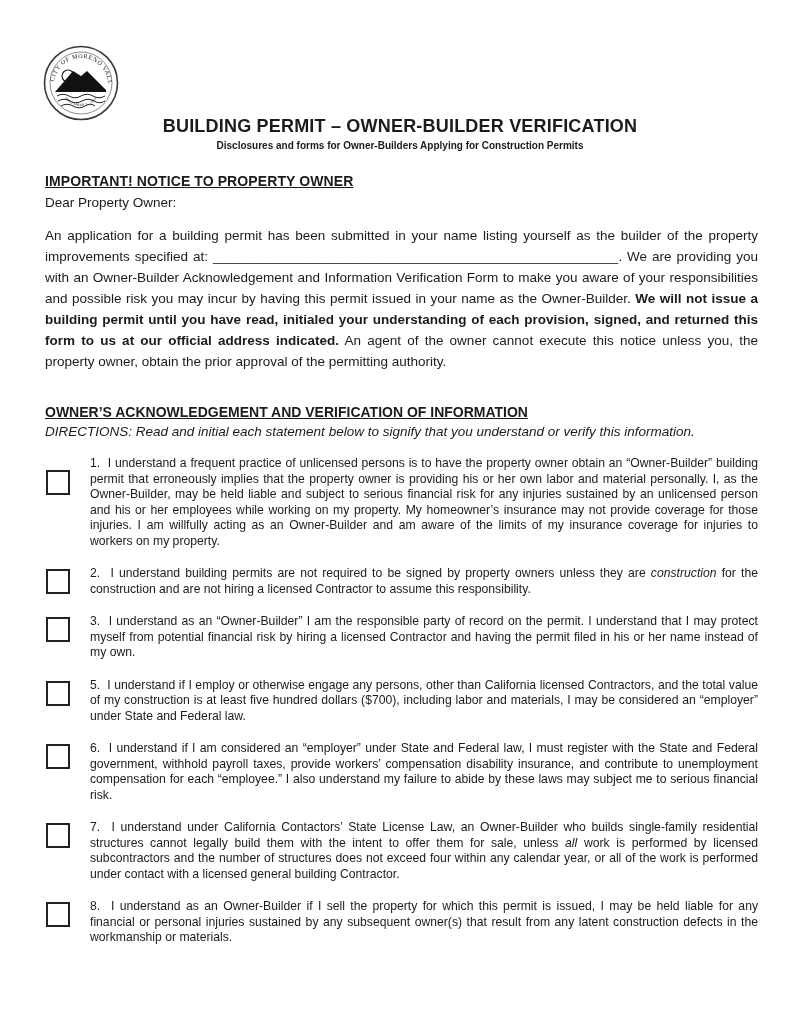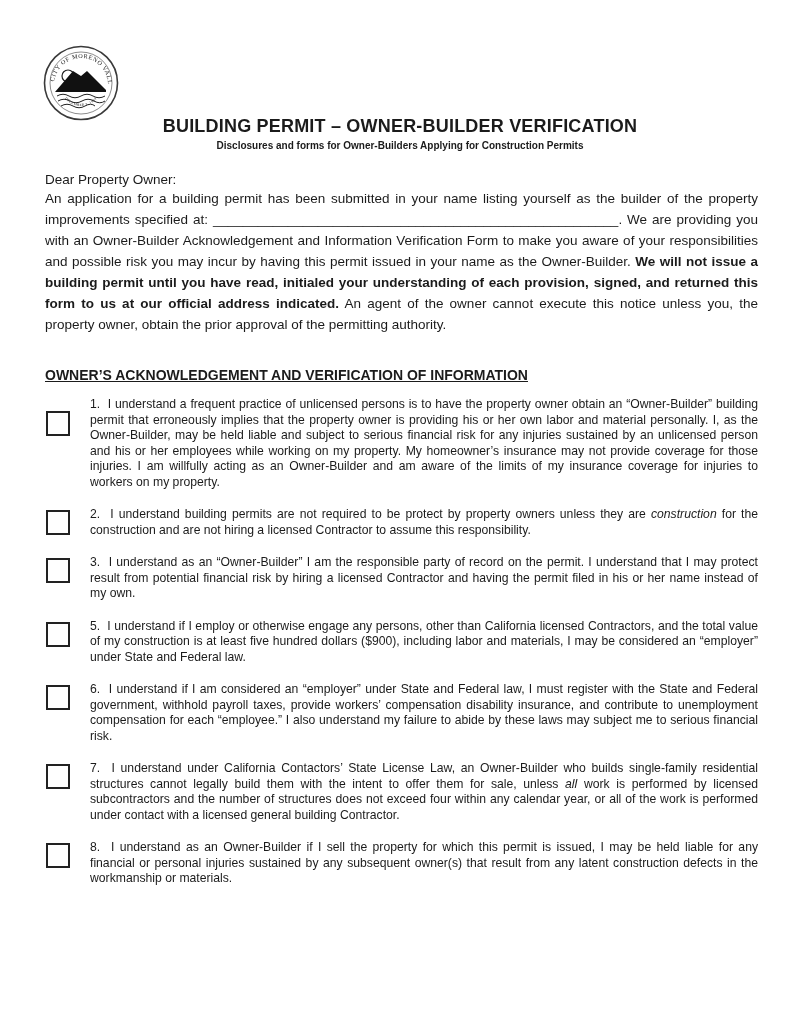--- a/index.html
+++ b/index.html
@@ -11,22 +11,22 @@
     font-family:"Liberation Sans","DejaVu Sans",sans-serif;
     overflow:hidden;
     margin:0 auto;
   }
   .seal{position:absolute;left:43px;top:45px;width:76px;height:76px;}
   .header{padding-top:116px;text-align:center;}
   .title{font-size:18px;font-weight:bold;letter-spacing:.2px;}
   .subtitle{font-size:10px;font-weight:bold;margin-top:3px;}
   .content{margin:0 42px 0 45px;}
   .notice-heading{margin-top:22px;font-size:14px;font-weight:bold;text-decoration:underline;letter-spacing:.1px;}
-  .salutation{margin-top:21px;font-size:13.5px;}
-  .intro{margin-top:1px;font-size:13.5px;line-height:21px;text-align:justify;}
+  .salutation{margin-top:6px;font-size:13.5px;}
+  .intro{margin-top:15px;font-size:13.5px;line-height:21px;text-align:justify;}
   .b{font-weight:bold;}
   .i{font-style:italic;}
   .blank{white-space:nowrap;}
   .ack-heading{margin-top:32px;font-size:14px;font-weight:bold;text-decoration:underline;}
   .directions{font-size:13.5px;line-height:21px;font-style:italic;margin-top:1px;}
   .list{margin-top:14px;}
   .list-row{display:flex;margin-bottom:17px;}
   .checkbox{
     flex:0 0 auto;
     width:20px;height:21px;
@@ -62,43 +62,45 @@
       <textPath href="#arcBottom" startOffset="22%">DECEMBER 3, 1984</textPath>
     </text>
   </svg>
 
   <div class="header">
     <div class="title">BUILDING PERMIT – OWNER-BUILDER VERIFICATION</div>
     <div class="subtitle">Disclosures and forms for Owner-Builders Applying for Construction Permits</div>
   </div>
 
   <div class="content">
+    <div class="notice-heading">IMPORTANT!  NOTICE TO PROPERTY OWNER</div>
 
     <div class="salutation">Dear Property Owner:</div>
 
     <p class="intro" id="intro"><span>An application for a building permit has been submitted in your name listing yourself as the builder of the property improvements specified at: </span><span class="blank">______________________________________________________</span><span>.  We are providing you with an Owner-Builder Acknowledgement and Information Verification Form to make you aware of your responsibilities and possible risk you may incur by having this permit issued in your name as the Owner-Builder.  </span><span class="b">We will not issue a building permit until you have read, initialed your understanding of each provision, signed, and returned this form to us at our official address indicated.</span><span>  An agent of the owner cannot execute this notice unless you, the property owner, obtain the prior approval of the permitting authority.</span></p>
 
     <div class="ack-heading">OWNER’S ACKNOWLEDGEMENT AND VERIFICATION OF INFORMATION</div>
+    <div class="directions">DIRECTIONS:  Read and initial each statement below to signify that you understand or verify this information.</div>
 
     <div class="list" id="ack-list">
         <div class="list-row">
           <span class="checkbox"></span>
           <p class="item-text"><span>1.&nbsp; </span><span>I understand a frequent practice of unlicensed persons is to have the property owner obtain an “Owner-Builder” building permit that erroneously implies that the property owner is providing his or her own labor and material personally.  I, as the Owner-Builder, may be held liable and subject to serious financial risk for any injuries sustained by an unlicensed person and his or her employees while working on my property.  My homeowner’s insurance may not provide coverage for those injuries.  I am willfully acting as an Owner-Builder and am aware of the limits of my insurance coverage for injuries to workers on my property.</span></p>
         </div>
         <div class="list-row">
           <span class="checkbox"></span>
-          <p class="item-text"><span>2.&nbsp; </span><span>I understand building permits are not required to be protect by property owners unless they are </span><span class="i">construction</span><span> for the construction and are not hiring a licensed Contractor to assume this responsibility.</span></p>
+          <p class="item-text"><span>2.&nbsp; </span><span>I understand building permits are not required to be signed by property owners unless they are </span><span class="i">construction</span><span> for the construction and are not hiring a licensed Contractor to assume this responsibility.</span></p>
         </div>
         <div class="list-row">
           <span class="checkbox"></span>
-          <p class="item-text"><span>3.&nbsp; </span><span>I understand as an “Owner-Builder” I am the responsible party of record on the permit.  I understand that I may protect result from potential financial risk by hiring a licensed Contractor and having the permit filed in his or her name instead of my own.</span></p>
+          <p class="item-text"><span>3.&nbsp; </span><span>I understand as an “Owner-Builder” I am the responsible party of record on the permit.  I understand that I may protect myself from potential financial risk by hiring a licensed Contractor and having the permit filed in his or her name instead of my own.</span></p>
         </div>
         <div class="list-row">
           <span class="checkbox"></span>
-          <p class="item-text"><span>5.&nbsp; </span><span>I understand if I employ or otherwise engage any persons, other than California licensed Contractors, and the total value of my construction is at least five hundred dollars ($900), including labor and materials, I may be considered an “employer” under State and Federal law.</span></p>
+          <p class="item-text"><span>5.&nbsp; </span><span>I understand if I employ or otherwise engage any persons, other than California licensed Contractors, and the total value of my construction is at least five hundred dollars ($700), including labor and materials, I may be considered an “employer” under State and Federal law.</span></p>
         </div>
         <div class="list-row">
           <span class="checkbox"></span>
           <p class="item-text"><span>6.&nbsp; </span><span>I understand if I am considered an “employer” under State and Federal law, I must register with the State and Federal government, withhold payroll taxes, provide workers’ compensation disability insurance, and contribute to unemployment compensation for each “employee.”  I also understand my failure to abide by these laws may subject me to serious financial risk.</span></p>
         </div>
         <div class="list-row">
           <span class="checkbox"></span>
           <p class="item-text"><span>7.&nbsp; </span><span>I understand under California Contactors’ State License Law, an Owner-Builder who builds single-family residential structures cannot legally build them with the intent to offer them for sale, unless </span><span class="i">all</span><span> work is performed by licensed subcontractors and the number of structures does not exceed four within any calendar year, or all of the work is performed under contact with a licensed general building Contractor.</span></p>
         </div>
         <div class="list-row">

